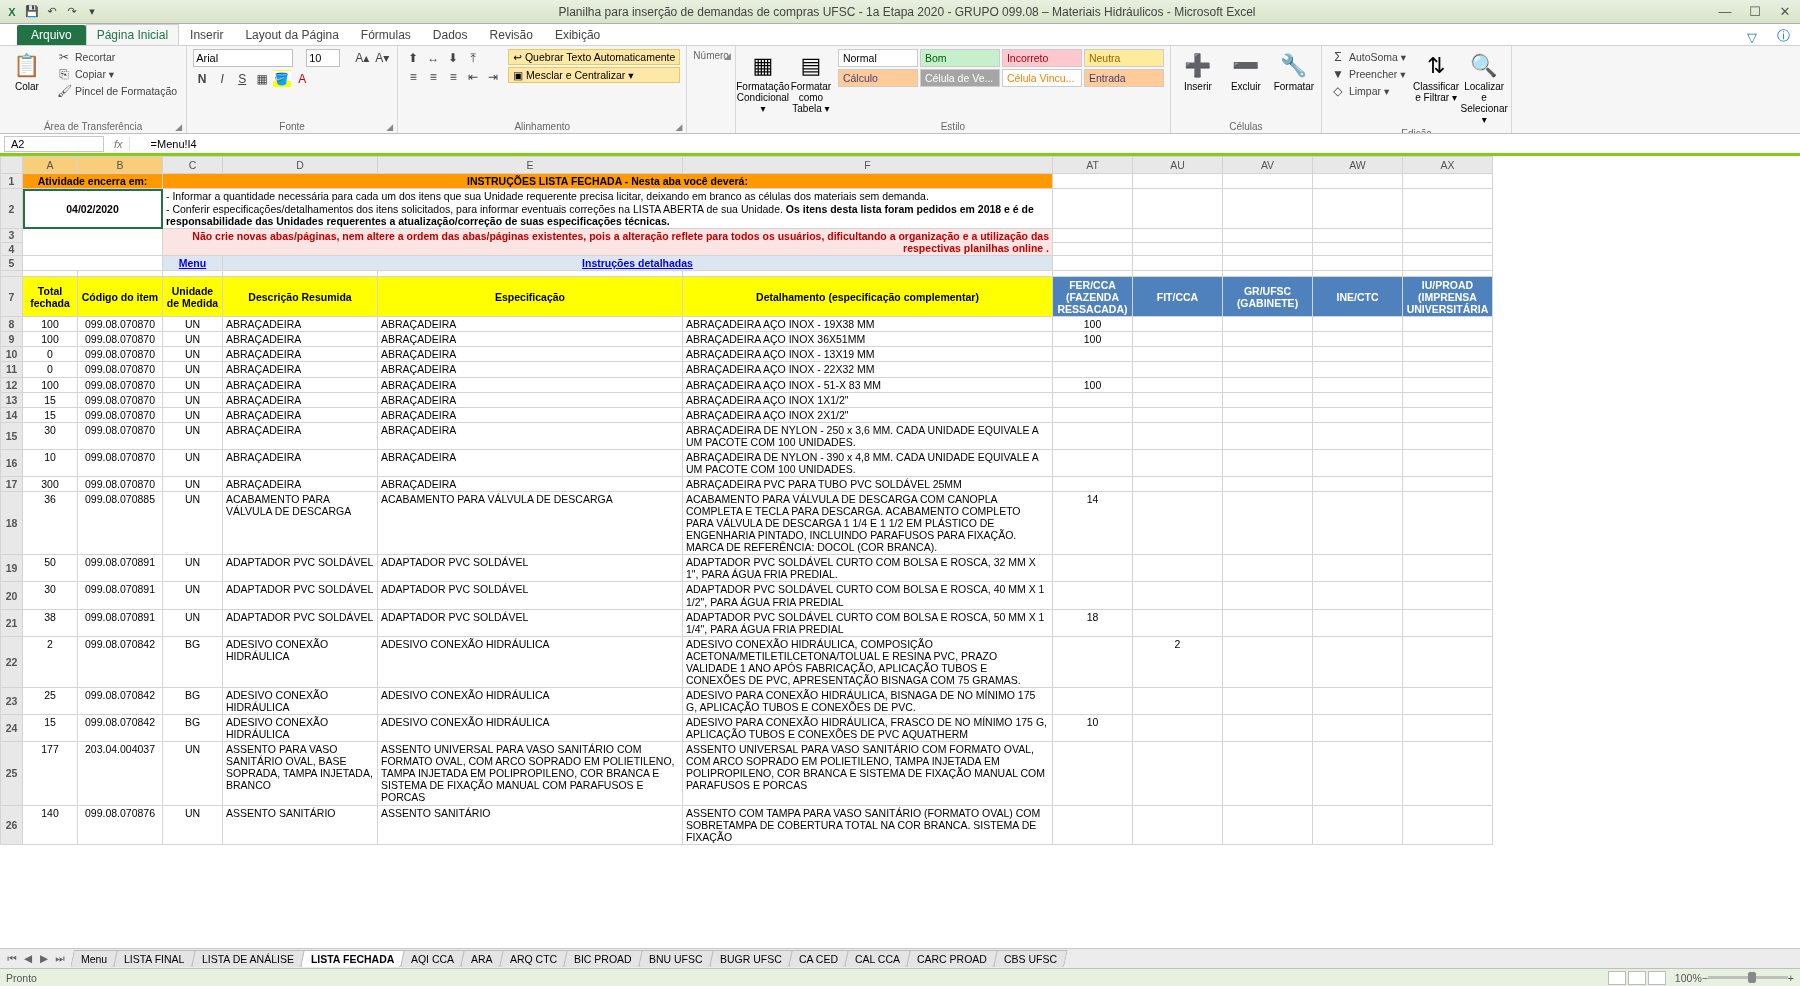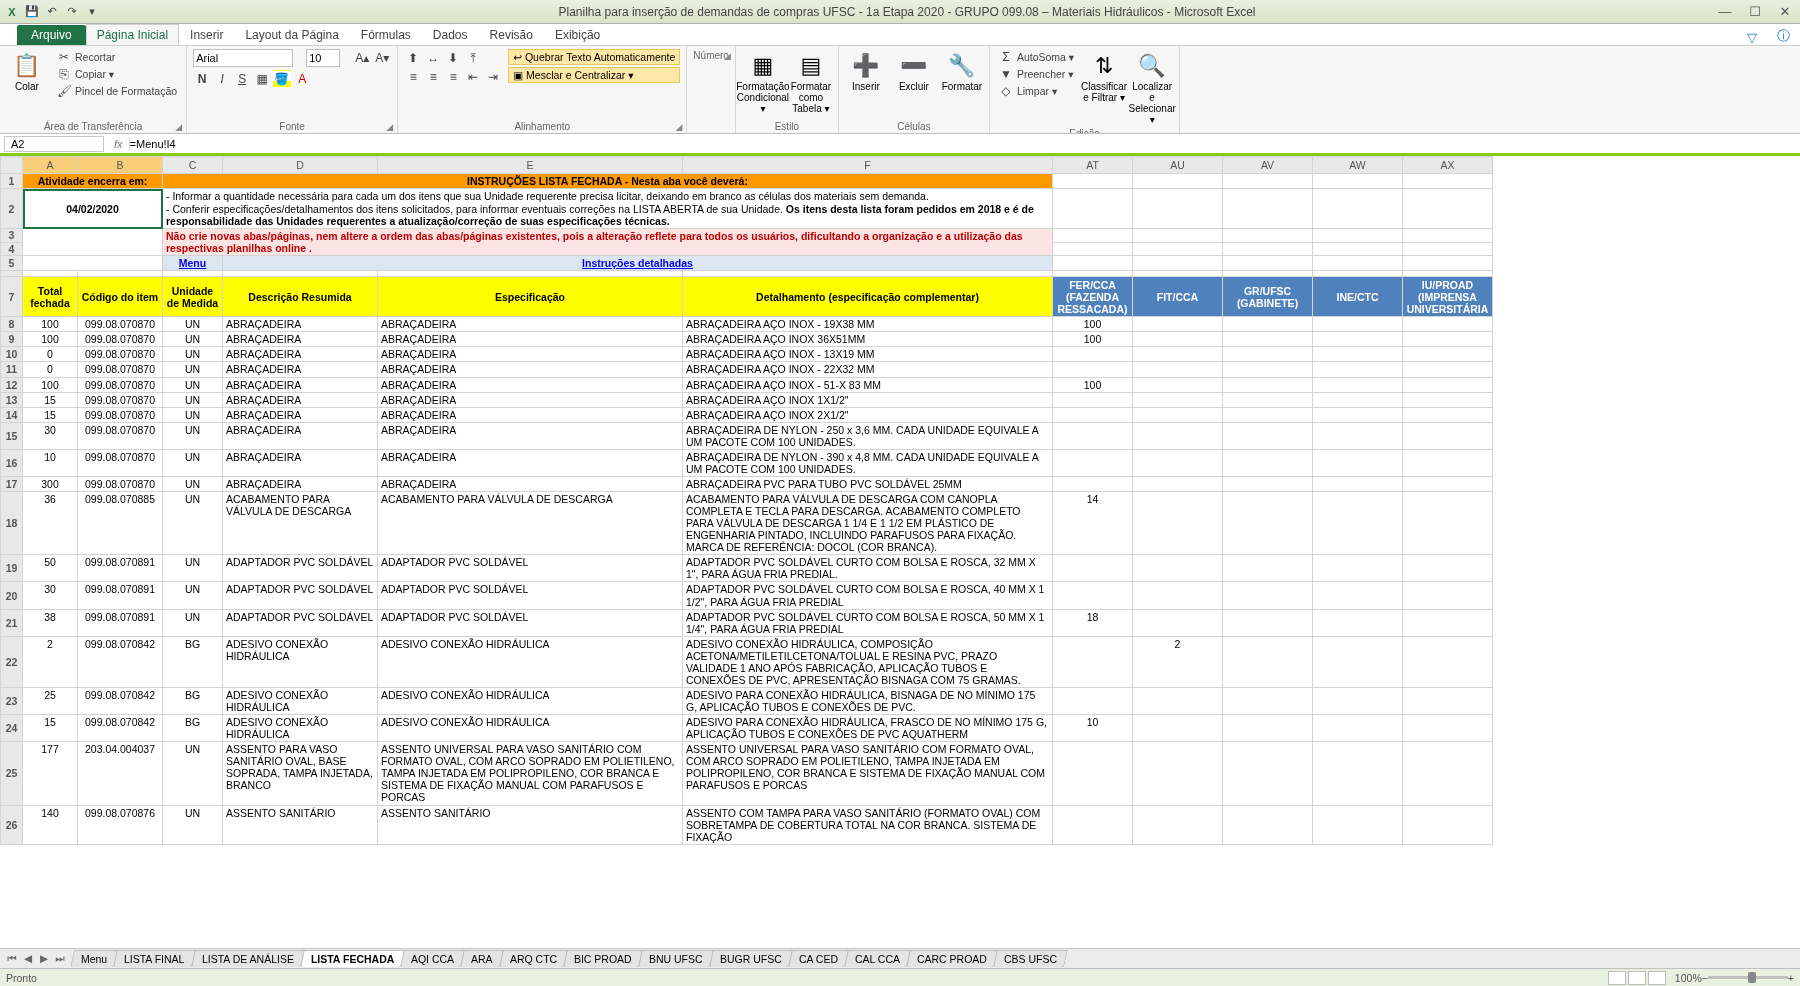--- a/index.html
+++ b/index.html
@@ -29,34 +29,34 @@
 .ribbon .mini .ic { width:14px; text-align:center; font-size:12px;}
 .ribbon select,.ribbon input { font-size:11px; border:1px solid #c0c0c0; height:18px; padding:0 2px;}
 .iconrow { display:flex; gap:2px;}
 .iconrow span { width:18px; height:18px; border:1px solid transparent; display:inline-flex; align-items:center; justify-content:center; font-size:12px; color:#444; cursor:pointer;}
 .wrapbtn { background:#fde8a7; border:1px solid #e8c860; padding:1px 4px; font-size:10.5px; display:flex; align-items:center; gap:3px; cursor:pointer;}
 .stylebox { display:grid; grid-template-columns:repeat(4,80px); gap:2px;}
 .stylecell { border:1px solid #ccc; padding:2px 4px; font-size:10.5px; height:18px; display:flex; align-items:center; overflow:hidden;}
 .fbar { height:22px; display:flex; align-items:center; border-bottom:3px solid #84cc16; background:#fff;}
 .fbar .namebox { width:100px; border:1px solid #c8c8c8; margin:0 4px; padding:1px 6px; font-size:11px; background:#fff;}
 .fbar .fx { padding:0 6px; font-style:italic; color:#777;}
-.fbar .formula { flex:1; padding:1px 0; font-size:11px; border-left:1px solid #e0e0e0;}
+.fbar .formula { flex:1; padding:1px 21px; font-size:11px; border-left:1px solid #e0e0e0;}
 .sheet-wrap { position:relative; height:calc(100vh - 24px - 22px - 88px - 22px - 20px - 18px); overflow:auto; background:#fff;}
 table.sheet { border-collapse:collapse; table-layout:fixed;}
 table.sheet th,table.sheet td { border:1px solid #d4d4d4; padding:0; font-size:10.5px; overflow:hidden;}
 .colhdr th { background:#e8e8e8; color:#555; font-weight:normal; height:17px; font-size:10.5px; text-align:center; position:sticky; top:0; z-index:3;}
 .colhdr th.sel { background:#f8ce7a;}
 .rowhdr { background:#e8e8e8; color:#555; text-align:center; width:22px; position:sticky; left:0; z-index:2;}
 .selcell { outline:2px solid #217346; outline-offset:-2px;}
 td .cell { padding:1px 3px; line-height:1.15; }
 .center { text-align:center;}
 .hdr-orange { background:#ff9900; font-weight:bold; color:#000;}
 .hdr-orange2 { background:#ff9900; font-weight:bold; color:#000; text-align:center;}
 .info-box { background:#fff; padding:2px 4px; font-size:10.5px;}
-.warn-box { background:#fbe4e4; color:#c00000; font-weight:bold; text-align:left; padding:2px;}
+.warn-box { background:#fbe4e4; color:#c00000; font-weight:bold; text-align:right; padding:2px;}
 .link-box { background:#dce6f1; text-align:center;}
 .link-box a { color:#0000ee; text-decoration:underline; font-weight:bold;}
 .yellow-hdr { background:#ffff00; font-weight:bold; text-align:center; vertical-align:middle;}
 .blue-hdr { background:#4f81bd; color:#fff; font-weight:bold; text-align:center; font-size:10px;}
 .data-row td { vertical-align:top;}
 .sheettabs { height:20px; display:flex; align-items:center; background:#ececec; border-top:1px solid #c8c8c8; font-size:10.5px;}
 .sheettabs .nav { display:flex; gap:0; padding:0 4px;}
 .sheettabs .nav span { width:16px; text-align:center; color:#666; cursor:pointer;}
 .sheettabs .tab { padding:2px 8px; border:1px solid #bbb; border-bottom:none; background:#e4e4e4; margin-right:-1px; cursor:pointer; border-radius:0 0 3px 3px; transform:skewX(-12deg);}
 .sheettabs .tab span { display:inline-block; transform:skewX(12deg);}
@@ -187,20 +187,30 @@
   <div class="group">
     <div class="group-body">
       <div class="bigbtn">
           <div class="ic">▦</div>
           <div class="lbl">Formatação Condicional ▾</div>
         </div>
       <div class="bigbtn">
           <div class="ic">▤</div>
           <div class="lbl">Formatar como Tabela ▾</div>
         </div>
+      <div class="stylebox" id="style-gallery">
+          <div class="stylecell" style="background: rgb(255, 255, 255); color: rgb(0, 0, 0);">Normal</div>
+          <div class="stylecell" style="background: rgb(198, 239, 206); color: rgb(0, 97, 0);">Bom</div>
+          <div class="stylecell" style="background: rgb(255, 199, 206); color: rgb(156, 0, 6);">Incorreto</div>
+          <div class="stylecell" style="background: rgb(255, 235, 156); color: rgb(156, 101, 0);">Neutra</div>
+          <div class="stylecell" style="background: rgb(255, 204, 153); color: rgb(63, 63, 118);">Cálculo</div>
+          <div class="stylecell" style="background: rgb(165, 165, 165); color: rgb(255, 255, 255);">Célula de Ve...</div>
+          <div class="stylecell" style="background: rgb(255, 255, 255); color: rgb(255, 128, 1);">Célula Vincu...</div>
+          <div class="stylecell" style="background: rgb(255, 204, 153); color: rgb(63, 63, 118);">Entrada</div>
+        </div>
     </div>
     <div class="group-label"><span>Estilo</span></div>
   </div>
 
   <div class="group">
     <div class="group-body">
       <div class="bigbtn">
           <div class="ic">➕</div>
           <div class="lbl">Inserir</div>
         </div>

